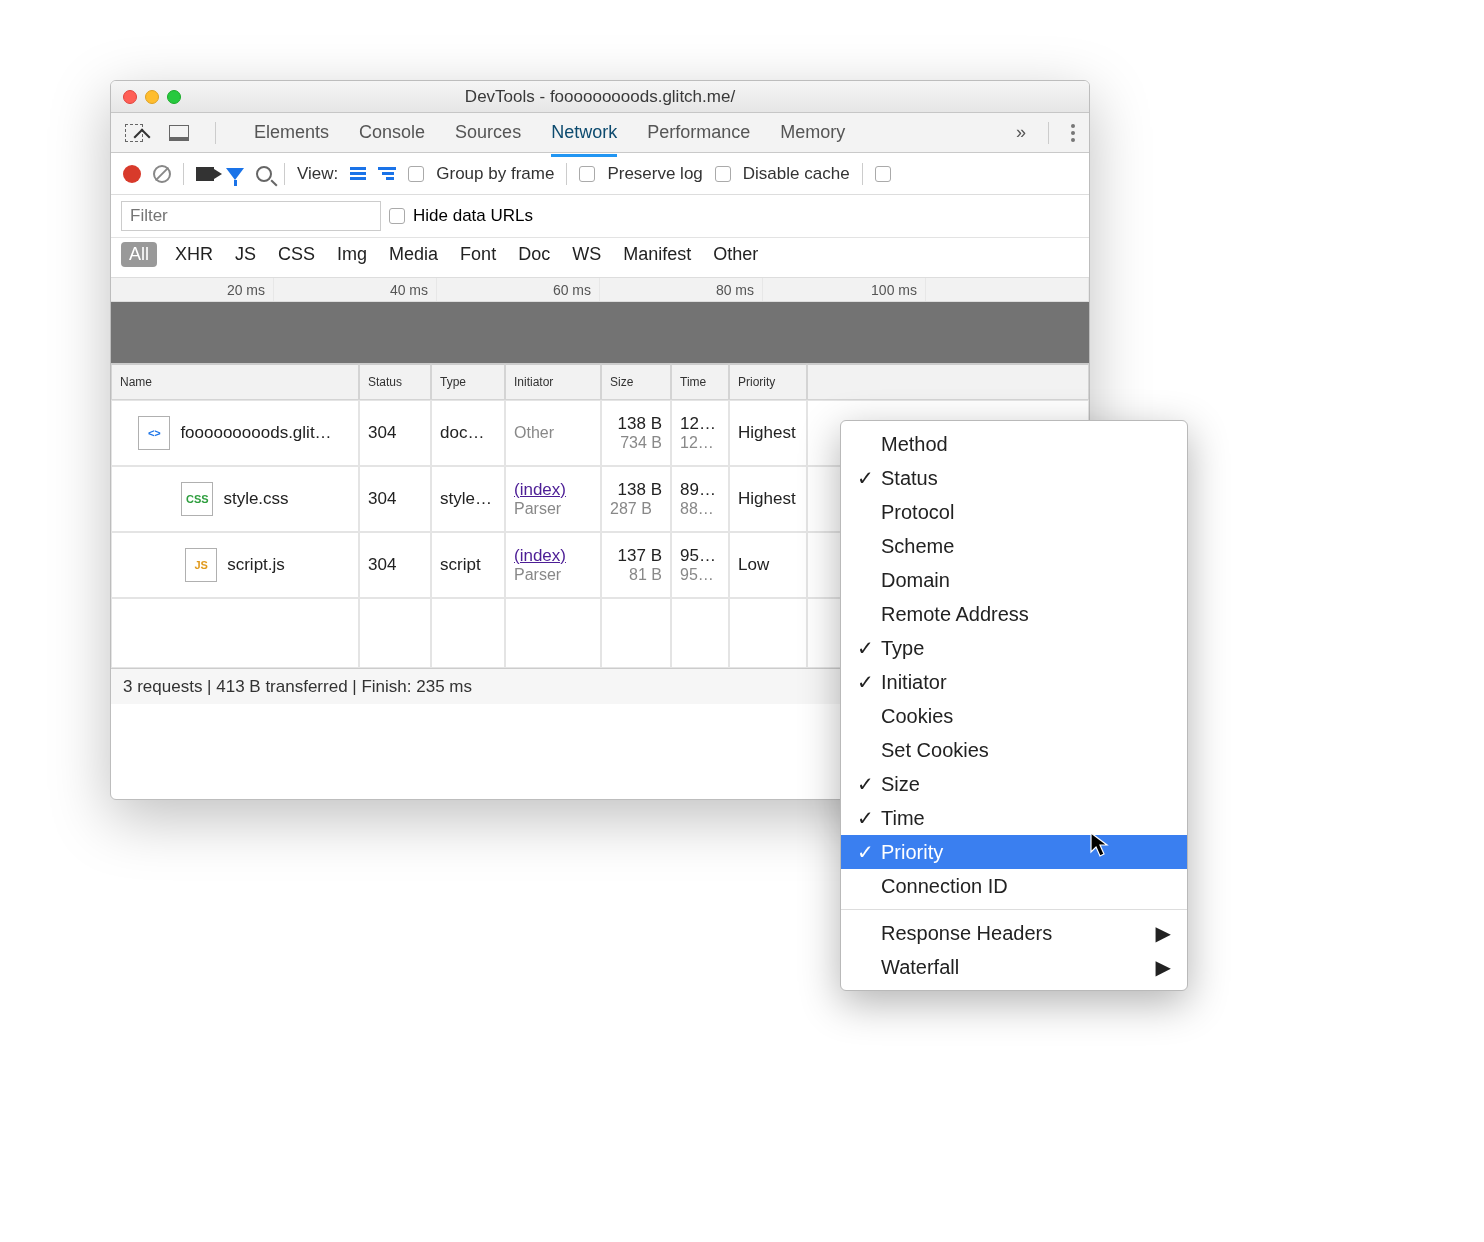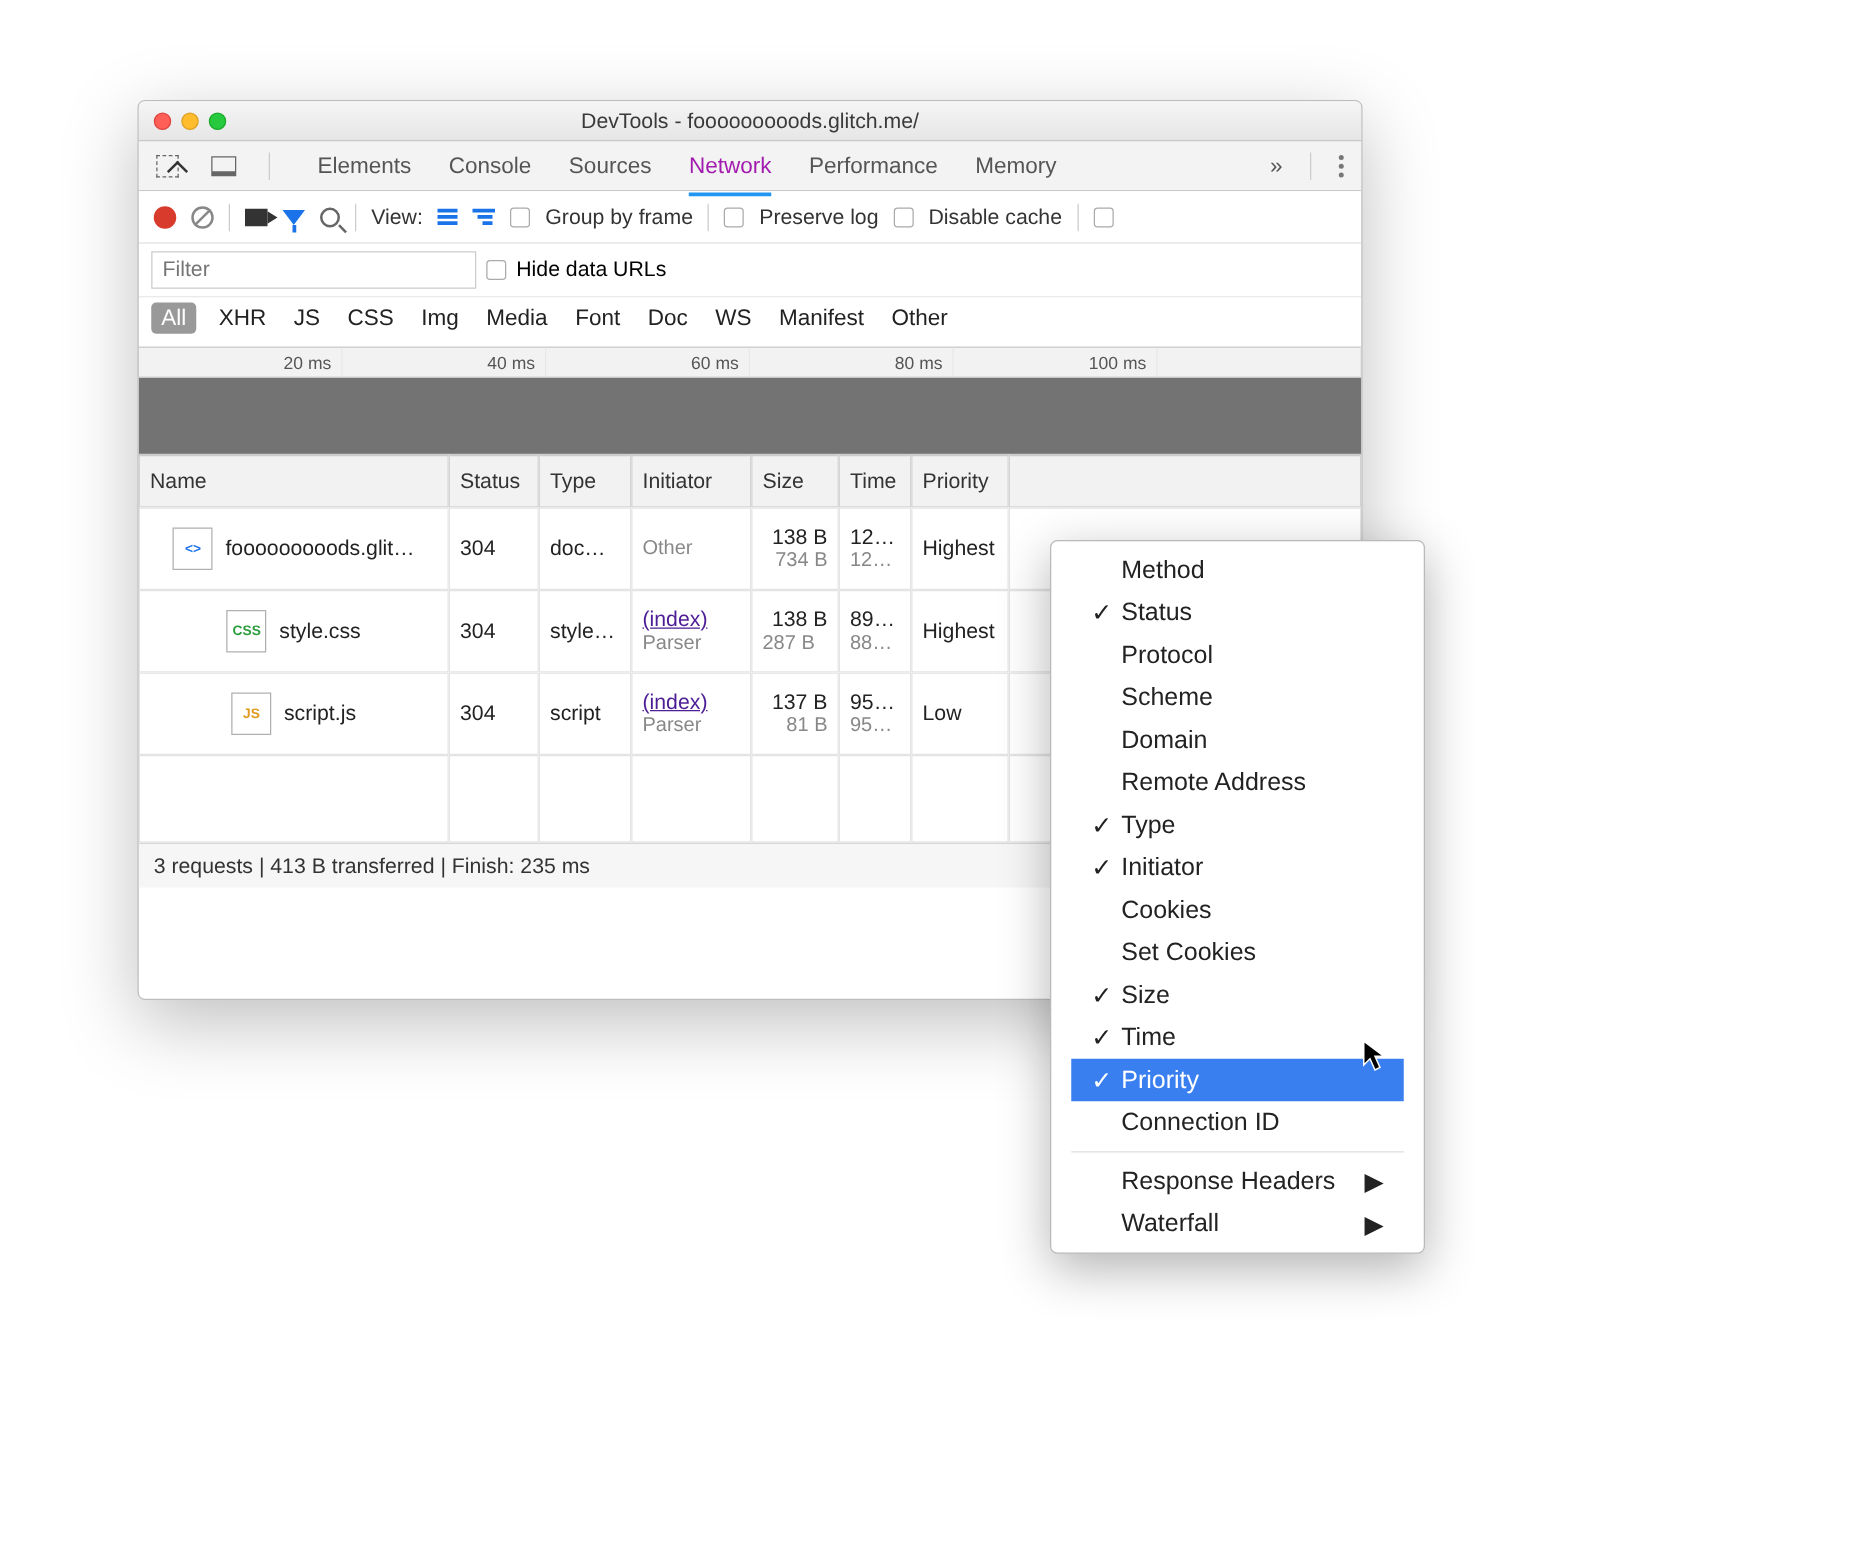--- a/index.html
+++ b/index.html
@@ -8,21 +8,21 @@
   .titlebar { height: 32px; background: linear-gradient(#f5f5f5,#e6e6e6); border-bottom: 1px solid #c6c6c6; display:flex; align-items:center; position:relative; }
   .traffic { display:flex; gap:8px; margin-left:12px; }
   .dot { width:14px; height:14px; border-radius:50%; }
   .dot.red{background:#ff5f56;border:1px solid #e0443e;}
   .dot.yellow{background:#ffbd2e;border:1px solid #dea123;}
   .dot.green{background:#27c93f;border:1px solid #1aab29;}
   .title { position:absolute; width:100%; text-align:center; font-size:17px; color:#3a3a3a; }
   .tabs { height:40px; display:flex; align-items:center; background:#f3f3f3; border-bottom:1px solid #c9c9c9; gap:26px; padding:0 14px; font-size:18px; color:#555; }
   .tabs .tablist{display:flex; gap:30px; margin-left:12px;}
   .tab{cursor:default; padding:4px 0;}
-  .tab.active{color:#a21caf; position:relative;}
+  .tab.active{color:#0c4a6e; position:relative;}
   .tab.active::after{content:""; position:absolute; left:0; right:0; bottom:-10px; height:3px; background:#2196f3;}
   .tabs .right{margin-left:auto; display:flex; gap:22px; align-items:center;}
   .chev{font-size:18px;}
   .kebab{display:flex; flex-direction:column; gap:3px;}
   .kebab span{width:4px;height:4px;border-radius:50%;background:#777;display:block;}
   .toolbar{height:42px; background:#fff; border-bottom:1px solid #ddd; display:flex; align-items:center; padding:0 12px; gap:12px; font-size:17px; color:#333;}
   .record{width:18px;height:18px;border-radius:50%;background:#d83a2b;}
   .clear-icon{width:18px;height:18px;border:2px solid #888;border-radius:50%;position:relative;}
   .clear-icon::after{content:"";position:absolute;width:18px;height:2px;background:#888;top:6px;left:-2px;transform:rotate(-45deg);}
   .vdiv{width:1px;height:22px;background:#ccc;}
@@ -42,31 +42,31 @@
   .cb{width:16px;height:16px;border:1px solid #aaa;border-radius:3px;background:#fff;display:inline-block;}
   .filterrow{background:#fff; border-bottom:1px solid #e3e3e3; padding:6px 10px; display:flex; align-items:center; gap:8px; font-size:17px;}
   .filterinput{width:260px; height:30px; border:1px solid #ccc; padding:2px 8px; font-size:17px; color:#999;}
   .chips{display:flex; gap:14px; align-items:center; font-size:18px; color:#222; padding:4px 10px 10px; background:#fff; border-bottom:1px solid #ddd;}
   .chip{padding:2px 4px;}
   .chip.active{background:#999;color:#fff;border-radius:4px;padding:2px 8px;}
   .timeline{height:86px;background:#737373;border-bottom:1px solid #ccc;}
   .timehdr{height:24px;background:#f2f2f2;border-bottom:1px solid #ddd;display:flex;font-size:14px;color:#555;}
   .timehdr div{flex:1;text-align:right;padding-right:8px;line-height:24px;border-right:1px solid #e7e7e7;}
   .grid{display:grid;grid-template-columns:248px 72px 74px 96px 70px 58px 78px auto;border-collapse:collapse;}
-  .hdrcell{background:#f2f2f2;border:1px solid #d4d4d4;border-top:1px solid #ccc;font-size:17px;color:#333;padding:10px 8px;}
+  .hdrcell{background:#f2f2f2;border:1px solid #d4d4d4;border-top:1px solid #ccc;font-size:12px;color:#333;padding:10px 8px;}
   .cell{border:1px solid #e4e4e4;font-size:17px;padding:8px;color:#222;display:flex;flex-direction:column;justify-content:center;min-height:66px;background:#fff;}
   .namecell{flex-direction:row;align-items:center;gap:10px;white-space:nowrap;overflow:hidden;text-overflow:ellipsis;}
   .fileicon{width:32px;height:34px;border:1px solid #b0b0b0;background:#fff;display:flex;align-items:center;justify-content:center;font-size:11px;font-weight:bold;}
   .fileicon.html{color:#1a73e8;}
   .fileicon.css{color:#2e9e3e;}
   .fileicon.js{color:#e09a1e;}
   .sub{color:#888;font-size:16px;}
   .initlink{color:#4c1d95;text-decoration:underline;}
   .footer{height:36px;background:#f6f6f6;border-top:1px solid #ccc;font-size:17px;color:#333;display:flex;align-items:center;padding:0 12px;}
-  .contextmenu{position:absolute;top:432px;left:840px;width:300px;background:#fff;border:1px solid #b9b9b9;border-radius:6px;box-shadow:0 12px 40px rgba(0,0,0,0.3);font-size:20px;color:#222;padding:6px 16px;}
+  .contextmenu{position:absolute;top:420px;left:840px;width:348px;background:#fff;border:1px solid #b9b9b9;border-radius:6px;box-shadow:0 12px 40px rgba(0,0,0,0.3);font-size:20px;color:#222;padding:6px 0;}
   .ctxitem{display:flex;align-items:center;height:34px;padding:0 16px;}
   .ctxitem .check{width:24px;}
   .ctxitem.sel{background:#3a7ff0;color:#fff;}
   .ctxitem .arrow{margin-left:auto;}
   .ctxdiv{height:1px;background:#ddd;margin:6px 0;}
   .cursor{position:absolute;top:832px;left:1090px;width:20px;height:20px;}
   .cursor svg{width:20px;height:28px;}
   .device-icon{width:20px;height:16px;border:1.5px solid #666;border-bottom-width:4px;display:inline-block;position:relative;}
   .inspect-icon{width:18px;height:18px;border:1.5px dashed #666;display:inline-block;position:relative;}
   .inspect-icon::after{content:"";position:absolute;width:10px;height:10px;border-top:2px solid #333;border-left:2px solid #333;transform:rotate(45deg);top:6px;left:10px;}

